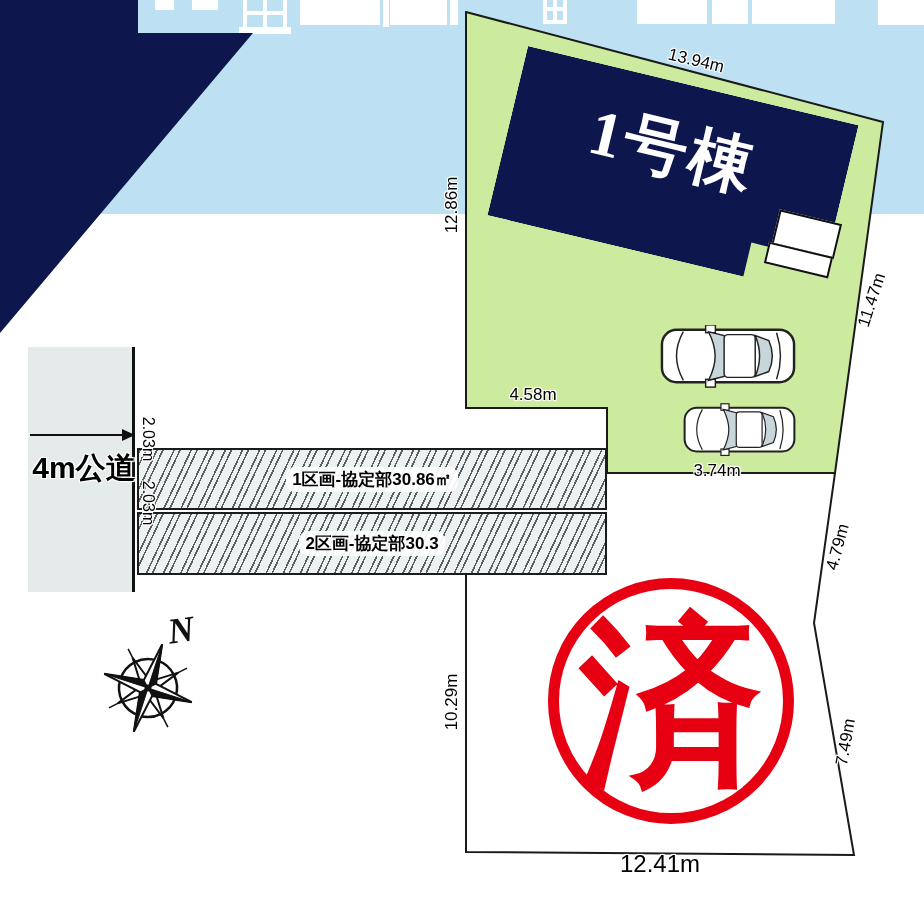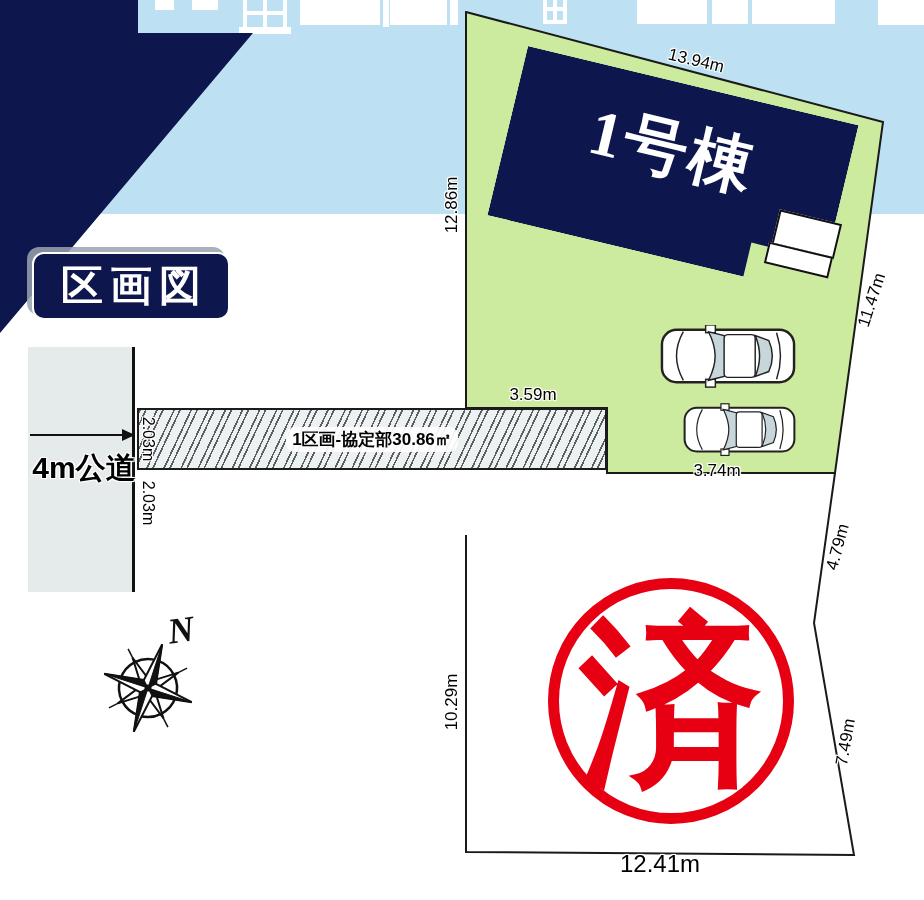--- a/index.html
+++ b/index.html
@@ -13,21 +13,21 @@
   #navy-corner{left:0;top:0;width:258px;height:336px;background:#0d164d;
     clip-path:polygon(0 0,138px 0,138px 33px,253px 33px,0 333px);}
   
   .winframe{border:4px solid #fff;}
   .wincross-v{position:absolute;left:50%;top:0;width:4px;height:100%;margin-left:-2px;background:#fff;}
   .wincross-h{position:absolute;top:50%;left:0;height:4px;width:100%;margin-top:-2px;background:#fff;}
   
   .strip{background:#eef1f2 repeating-linear-gradient(115deg,
       #5a5f63 0px,#5a5f63 1.6px,rgba(0,0,0,0) 1.6px,rgba(0,0,0,0) 5.4px,
       #5a5f63 5.4px,#5a5f63 7px,rgba(0,0,0,0) 7px,rgba(0,0,0,0) 15.5px);
-    border:2px solid #1c1c1c;display:flex;align-items:center;justify-content:center;}
+    border:2px solid #1c1c1c;display:flex;align-items:center;justify-content:center;margin-top:40px;}
   .strip-label{font-size:17px;font-weight:bold;color:#000;background:rgba(255,255,255,.92);
     padding:1px 6px;border-radius:9px;white-space:nowrap;}
   
   .dim{font-size:17px;color:#000;white-space:nowrap;
     text-shadow:-1px -1px 0 #fff,1px -1px 0 #fff,-1px 1px 0 #fff,1px 1px 0 #fff,0 0 3px #fff;}
   
   #road{left:28px;top:347px;width:104px;height:245px;background:#e5eaeb;border-right:3px solid #111;}
   
   #bldg-wrap{left:528px;top:46px;width:340px;height:174px;transform:rotate(13.5deg);
     transform-origin:0 0;}
@@ -90,20 +90,23 @@
   <div class="abs" id="road"></div>
   <svg class="abs" style="left:28px;top:427px" width="110" height="16">
     <line x1="2" y1="8" x2="96" y2="8" stroke="#111" stroke-width="2"></line>
     <polygon points="94,2 107,8 94,14" fill="#111"></polygon>
   </svg>
   <div class="abs dim" style="left:84px;top:468px;transform:translate(-50%,-50%);font-size:30px;font-weight:bold">4m公道</div>
 
   <div class="abs strip" style="left:137px;top:408px;width:466px;height:58px">
     <span class="strip-label">1区画-協定部30.86㎡</span>
   </div>
+  <div class="abs strip" style="left:137px;top:472px;width:466px;height:59px">
+    <span class="strip-label">2区画-協定部30.3</span>
+  </div>
   <div class="abs dim" style="left:148px;top:439px;transform:translate(-50%,-50%) rotate(90deg);font-size:16px">2.03m</div>
   <div class="abs dim" style="left:148px;top:503px;transform:translate(-50%,-50%) rotate(90deg);font-size:16px">2.03m</div>
 
   <div class="abs" id="bldg-wrap">
     <div id="bldg-shape"></div>
     <div class="porch" style="left:283px;top:100px;width:60px;height:32px"></div>
     <div class="porch" style="left:280px;top:134px;width:62px;height:18px"></div>
     <div id="bldg-label">1号棟</div>
   </div>
 
@@ -124,30 +127,27 @@
   <svg class="abs" style="left:660px;top:325px" width="136" height="63" viewBox="0 0 140 63">
       <use href="#car-sym"></use>
     </svg>
   <svg class="abs" style="left:683px;top:400px" width="113" height="60" viewBox="0 0 140 63">
       <use href="#car-sym"></use>
     </svg>
 
   <div class="abs dim" style="left:696px;top:61px;transform:translate(-50%,-50%) rotate(13.5deg)">13.94m</div>
   <div class="abs dim" style="left:452px;top:205px;transform:translate(-50%,-50%) rotate(-90deg)">12.86m</div>
   <div class="abs dim" style="left:872px;top:300px;transform:translate(-50%,-50%) rotate(-72deg)">11.47m</div>
-  <div class="abs dim" style="left:533px;top:395px;transform:translate(-50%,-50%)">3.59m</div>
+  <div class="abs dim" style="left:533px;top:395px;transform:translate(-50%,-50%)">4.58m</div>
   <div class="abs dim" style="left:717px;top:471px;transform:translate(-50%,-50%)">3.74m</div>
   <div class="abs dim" style="left:838px;top:547px;transform:translate(-50%,-50%) rotate(-75deg)">4.79m</div>
   <div class="abs dim" style="left:452px;top:702px;transform:translate(-50%,-50%) rotate(-90deg)">10.29m</div>
   <div class="abs dim" style="left:846px;top:742px;transform:translate(-50%,-50%) rotate(-80deg)">7.49m</div>
   <div class="abs dim" style="left:660px;top:864px;transform:translate(-50%,-50%);font-size:24px">12.41m</div>
 
-  <div class="abs" id="badge">
-    <span>区画図</span>
-  </div>
 
   <div class="abs" id="north-label" style="left:181px;top:630px;transform:translate(-50%,-50%) rotate(-8deg)">N</div>
   <svg class="abs" style="left:100px;top:640px;transform:rotate(18deg)" width="96" height="96">
     <g stroke="#111">
       <line x1="48" y1="4" x2="48" y2="92" stroke-width="1.5"></line>
       <line x1="4" y1="48" x2="92" y2="48" stroke-width="1.5"></line>
       <line x1="17" y1="17" x2="79" y2="79" stroke-width="1.5"></line>
       <line x1="17" y1="79" x2="79" y2="17" stroke-width="1.5"></line>
       <circle cx="48" cy="48" r="29" fill="none" stroke-width="2.5"></circle>
       <polygon points="48,41 72,24 55,48 72,72 48,55 24,72 41,48 24,24" fill="#fff" stroke-width="2"></polygon>

